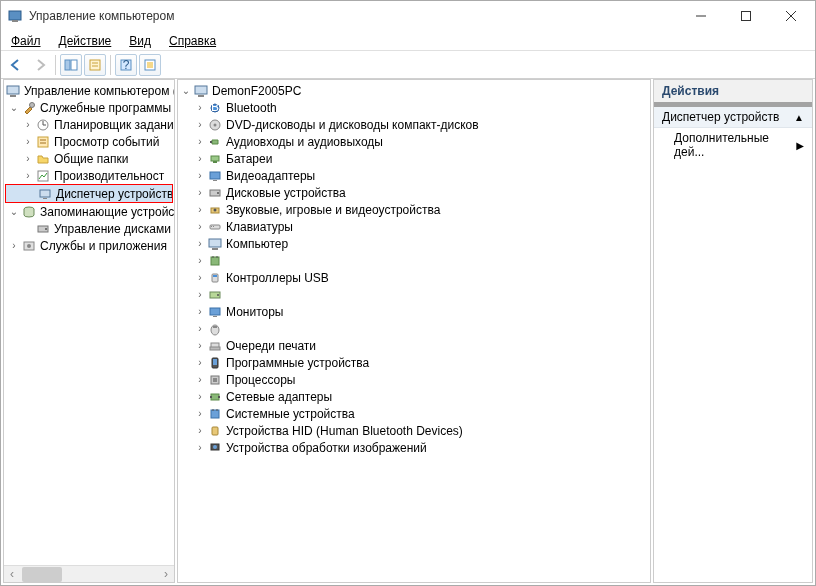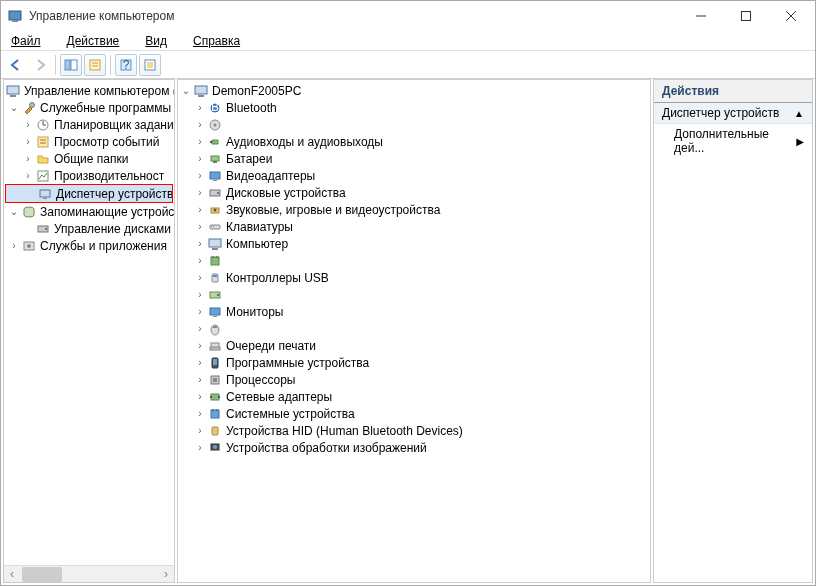--- a/index.html
+++ b/index.html
@@ -1,42 +1,42 @@
 <!DOCTYPE html>
 <html><head>
 <meta charset="utf-8">
 <style>
 * { box-sizing: border-box; margin: 0; padding: 0; font-family: "Segoe UI", Tahoma, sans-serif; font-size: 12px; }
 body { background: #fff; width: 816px; height: 586px; overflow: hidden; border: 1px solid #aaa; display: flex; flex-direction: column; }
 .titlebar { height: 30px; display: flex; align-items: center; padding: 0 2px 0 6px; background: #fff; }
 .titlebar .title-text { flex: 1; color: #333; }
 .titlebar .app-icon { width: 16px; height: 16px; margin-right: 6px; display:inline-flex;align-items:center;justify-content:center;}
 .winbtn { width: 45px; height: 30px; display: flex; align-items: center; justify-content: center; color: #333; }
-.menubar { height: 20px; display: flex; align-items: center; padding: 0 4px; gap: 14px; border-bottom: 1px solid #e0e0e0; }
+.menubar { height: 20px; display: flex; align-items: center; padding: 0 4px; gap: 6px; border-bottom: 1px solid #e0e0e0; }
 .menubar span { padding: 2px 6px; }
 .menubar span u { text-decoration: underline; }
 .toolbar { height: 28px; display: flex; align-items: center; padding: 2px 4px; gap: 2px; border-bottom: 1px solid #d0d0d0; }
 .tbtn { width: 22px; height: 22px; border: 1px solid transparent; display:flex;align-items:center;justify-content:center; border-radius:2px;}
 .tbtn.bordered { border: 1px solid #b8cde0; background: linear-gradient(#fdfdfd,#f0f4f8); }
 .tsep { width: 1px; height: 20px; background: #d0d0d0; margin: 0 2px; }
 .content { flex: 1; display: flex; min-height: 0; padding: 0 2px 2px 2px; gap: 2px;}
 .pane { border: 1px solid #ccc; background: #fff; overflow: hidden; display:flex; flex-direction:column; }
 .left-pane { width: 172px; }
 .mid-pane { flex: 1; }
 .right-pane { width: 160px; }
 .tree { padding: 2px 0; overflow:auto; flex:1;}
 .tree-row { display: flex; align-items: center; height: 17px; white-space: nowrap; padding-right:2px;}
 .expander { width: 12px; height: 12px; display:inline-flex; align-items:center; justify-content:center; color:#666; font-size:10px; flex-shrink:0;}
 .node-icon { width: 16px; height: 16px; margin: 0 3px 0 1px; display:inline-flex;align-items:center;justify-content:center; flex-shrink:0;}
 .tree-row .label { color: #000; }
 .tree-row.selected { background: #d0e2f3; outline:1px solid red; outline-offset:0px;}
 .indent { display:inline-block; flex-shrink:0;}
 .left-scroll { height: 17px; background: #f0f0f0; border-top:1px solid #ddd; display:flex; align-items:center;}
 .left-scroll .thumb { width: 40px; height: 15px; background: #cdcdcd; margin-left:2px; border-radius:2px;}
-.actions-header { background: #f1f1f1; padding: 4px 8px; font-weight: 600; color:#2b4a6f; border-bottom:1px solid #a3a3a3;}
+.actions-header { background: #f1f1f1; padding: 4px 8px; font-weight: 600; color:#2b4a6f; border-bottom:5px solid #a3a3a3;}
 .actions-sub { background: #eef3f8; padding: 3px 8px; display:flex; align-items:center; justify-content:space-between; border-bottom:1px solid #e0e6ec;}
 .actions-item { padding: 3px 8px 3px 20px; display:flex; align-items:center; justify-content:flex-end;}
 svg { display:block; }
 </style>
 </head>
 <body>
 
 <div class="titlebar">
   <span class="app-icon">
     <svg width="16" height="16">
@@ -257,20 +257,21 @@
         </div>
         <div class="tree-row">
           <span class="indent" style="width:16px"></span>
           <span class="expander">›</span>
           <span class="node-icon">
             <svg width="14" height="14">
               <circle cx="7" cy="7" r="5" fill="#ddd" stroke="#888"></circle>
               <circle cx="7" cy="7" r="1.5" fill="#888"></circle>
             </svg>
           </span>
+          <span class="label">DVD-дисководы и дисководы компакт-дисков</span>
         </div>
         <div class="tree-row">
           <span class="indent" style="width:16px"></span>
           <span class="expander">›</span>
           <span class="node-icon">
             <svg width="14" height="14">
               <path d="M4 5 L10 5 L10 9 L4 9 Z" fill="#8ab878" stroke="#5a8a48"></path>
               <rect x="2" y="6" width="2" height="2" fill="#555"></rect>
             </svg>
           </span>

